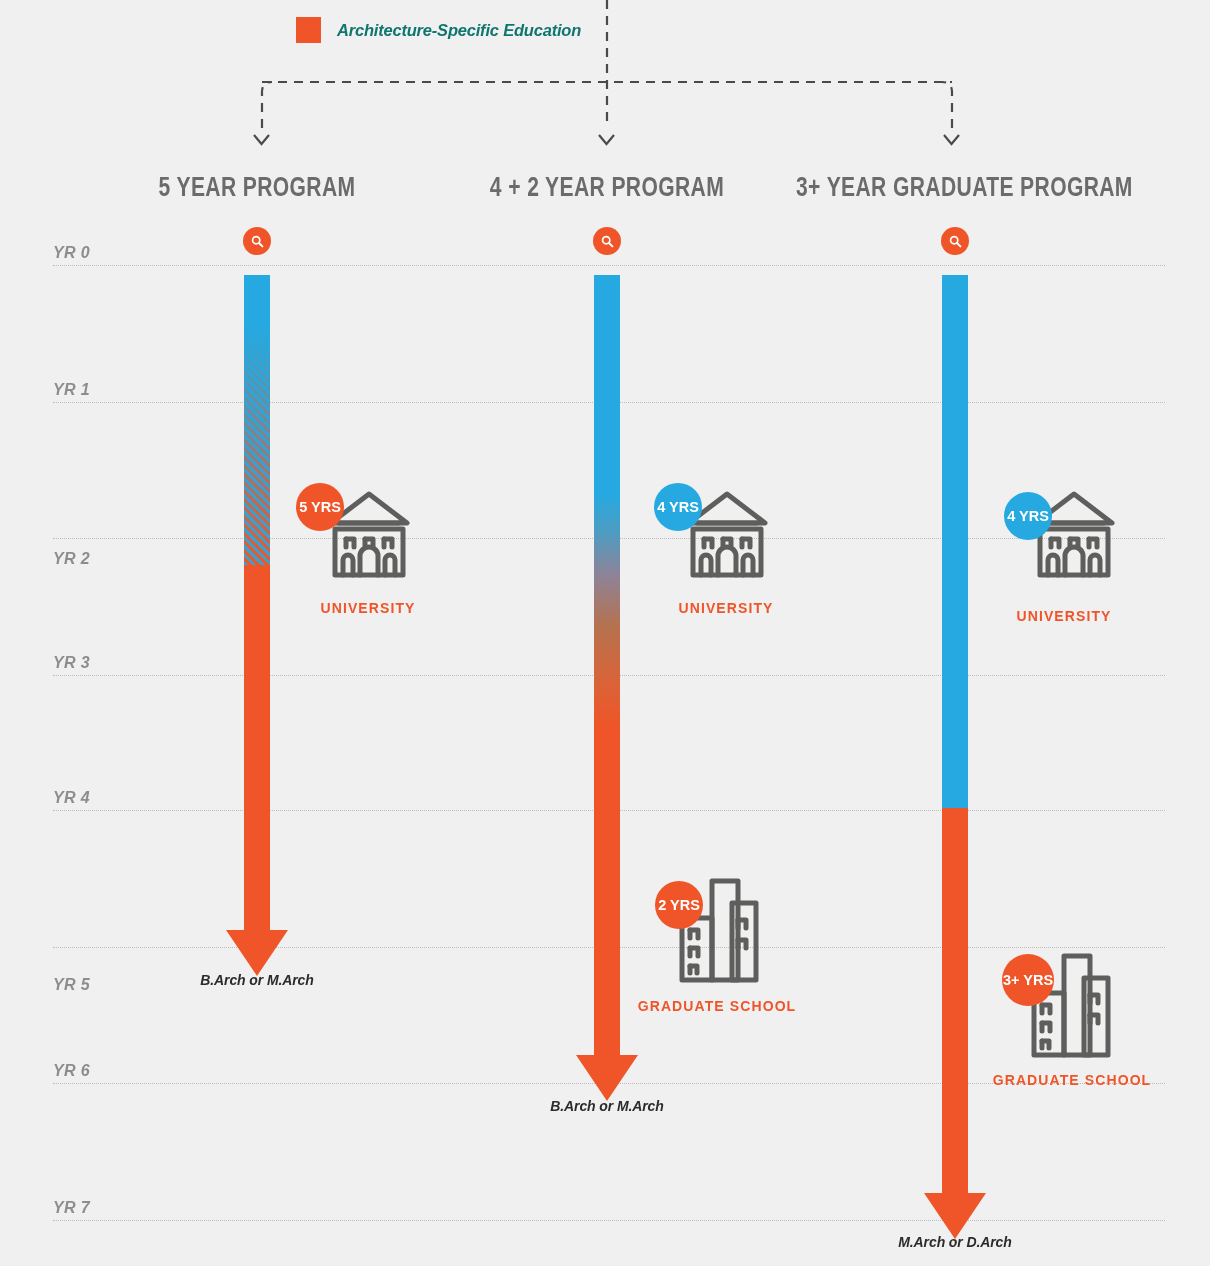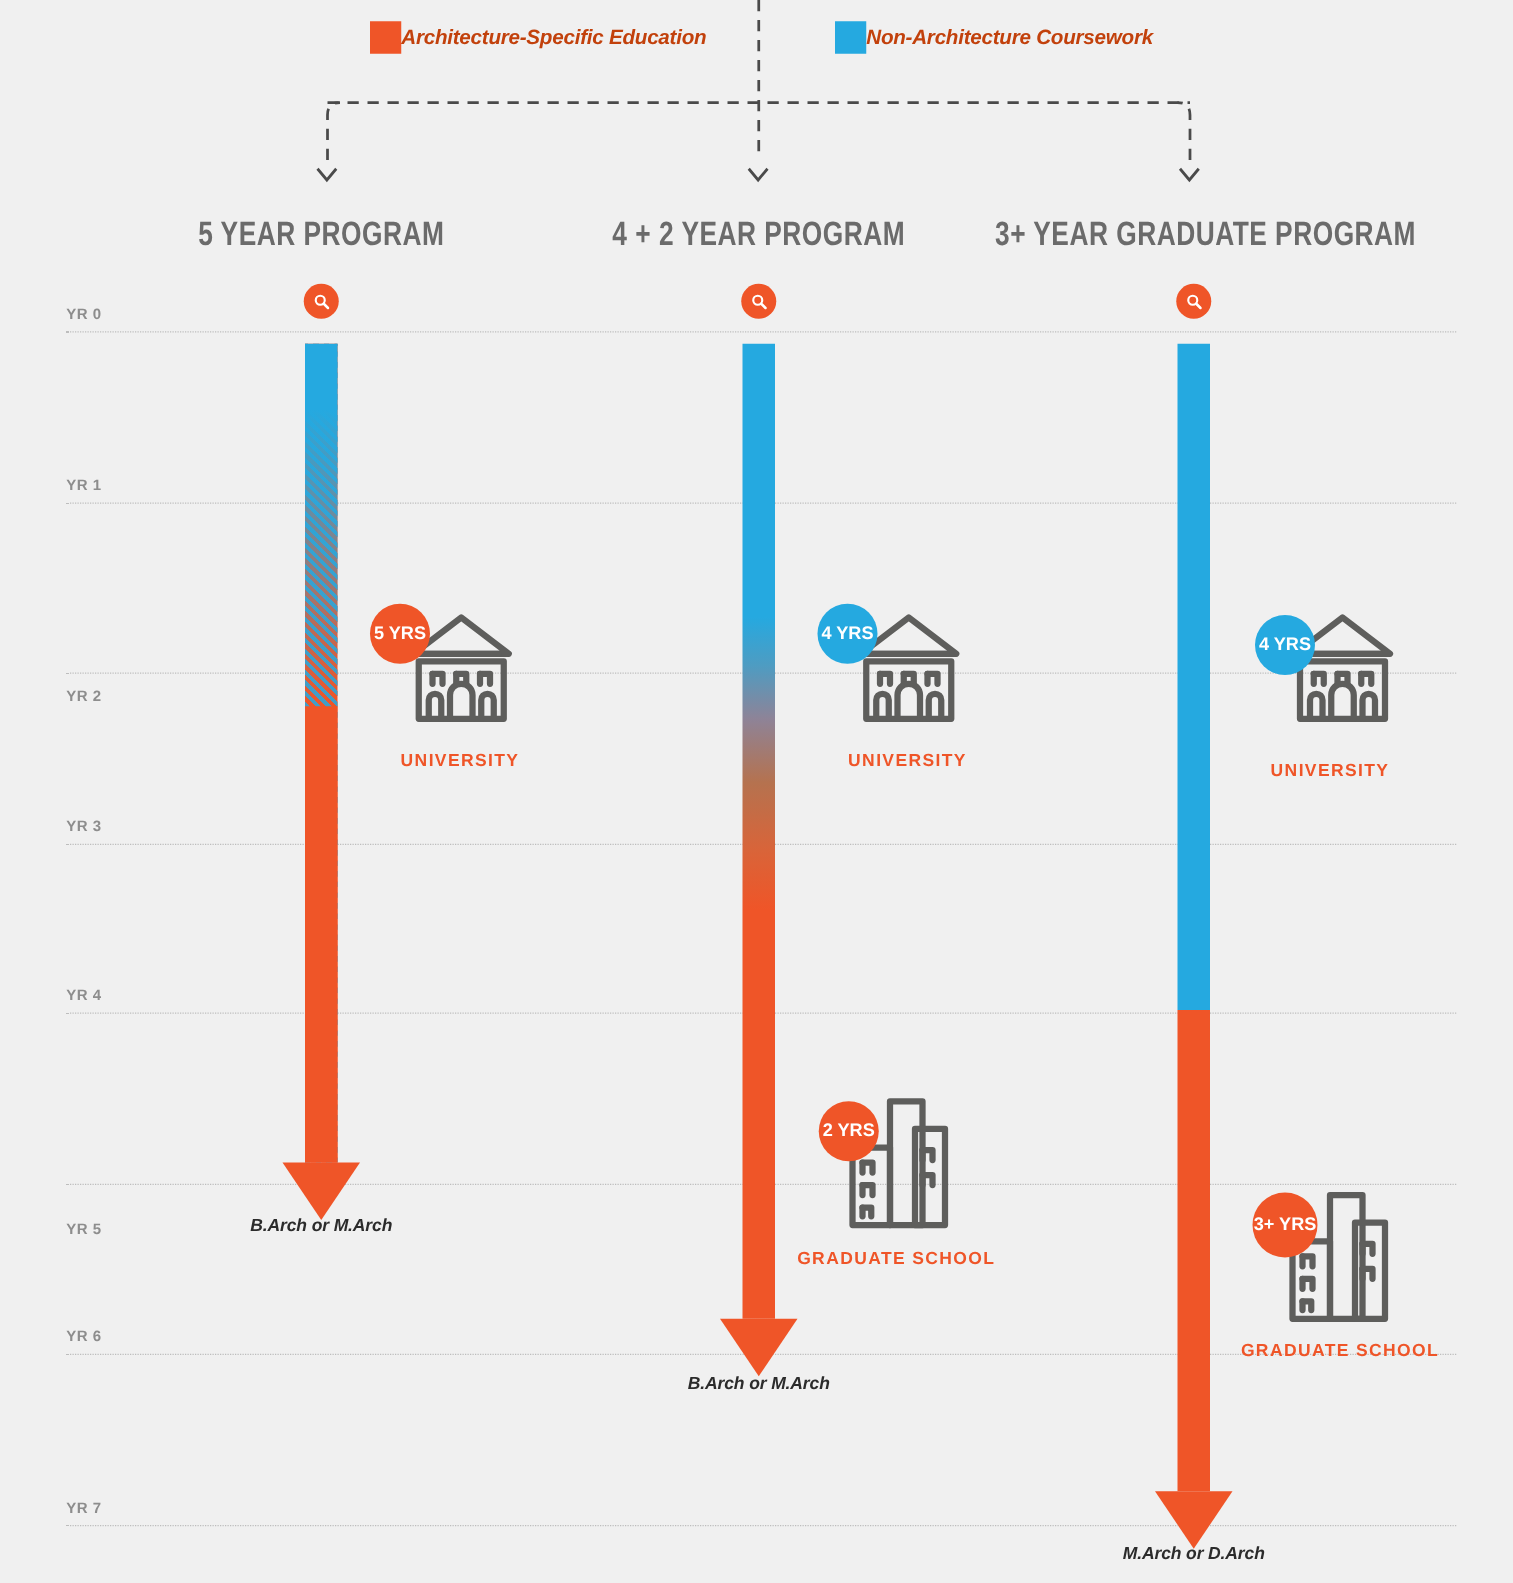--- a/index.html
+++ b/index.html
@@ -13,24 +13,25 @@
     width: 1210px;
     height: 1266px;
     background: #f0f0f0;
     overflow: hidden;
   }
 
   
   .legend-item { position: absolute; display: flex; align-items: center; }
   .legend-swatch { width: 25px; height: 26px; display: block; }
   .legend-label {
+    margin-left: 16px;
     font-size: 16.5px;
     font-style: italic;
     font-weight: 700;
-    color: #c2410c;
+    color: #0f766e;
     white-space: nowrap;
     letter-spacing: -0.2px;
   }
 
   
   .connector { position: absolute; left: 0; top: 0; width: 1210px; height: 160px; }
 
   
   .col-header {
     position: absolute;
@@ -40,21 +41,22 @@
     color: #6b6b6b;
     white-space: nowrap;
     transform: scaleX(0.78);
     letter-spacing: 0.5px;
   }
 
   
   .yr-label {
     position: absolute;
     left: 53px;
-    font-size: 12px;
+    font-size: 16px;
+    font-style: italic;
     font-weight: 700;
     color: #8d8d8d;
     letter-spacing: 0.4px;
   }
   .gridline {
     position: absolute;
     left: 53px;
     width: 1112px;
     height: 0;
     border-top: 1.5px dotted #bdbdbd;
@@ -128,24 +130,20 @@
       <path d="M599,135 L606.5,144 L614,135"></path>
       <path d="M944,135 L951.5,144 L959,135"></path>
     </g>
   </svg>
 
   <div class="legend-item" style="left:296px; top:17px;">
     <span class="legend-swatch" style="background:#EF5528;"></span>
     <span class="legend-label">Architecture-Specific Education</span>
   </div>
 
-  <div class="legend-item" style="left:668px; top:17px;">
-    <span class="legend-swatch" style="background:#25A9E0;"></span>
-    <span class="legend-label">Non-Architecture Coursework</span>
-  </div>
 
   <div class="col-header" style="left:57px; top:172px; width:400px;">5 YEAR PROGRAM</div>
   <div class="col-header" style="left:407px; top:172px; width:400px;">4 + 2 YEAR PROGRAM</div>
   <div class="col-header" style="left:752px; top:172px; width:400px;">3+ YEAR GRADUATE PROGRAM</div>
 
   <div class="yr-label" style="top:244px;">YR 0</div>
   <div class="gridline" style="top:265px;"></div>
   <div class="yr-label" style="top:381px;">YR 1</div>
   <div class="gridline" style="top:402px;"></div>
   <div class="yr-label" style="top:517px;margin-top:33px;">YR 2</div>

